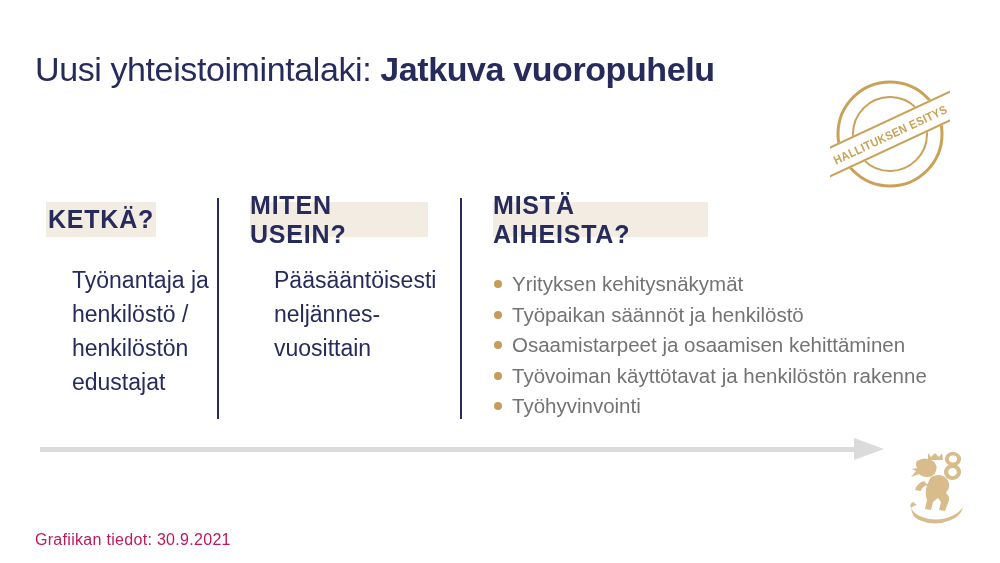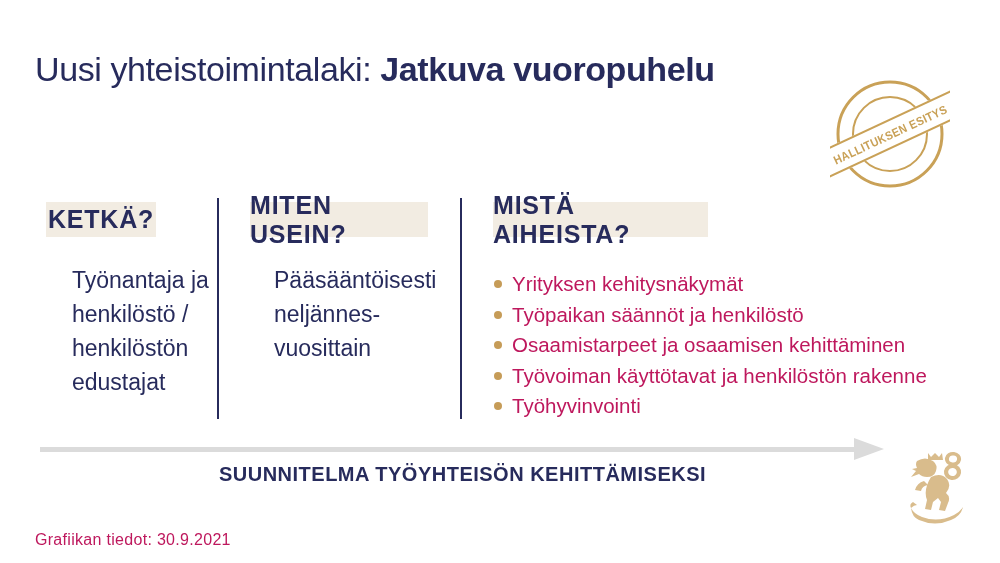--- a/index.html
+++ b/index.html
@@ -36,21 +36,21 @@
   
   .col-text {
     position:absolute; top:263px; font-size:23px; line-height:34px;
     color:#272B5C; white-space:pre-line;margin-left:12px;
   }
   .col-1 { left:60px;  width:165px; }
   .col-2 { left:262px; width:195px; }
 
   
   .topics { position:absolute; left:494px; top:269px; margin:0; padding:0; list-style:none; }
-  .topics li { display:flex; align-items:center; height:30.5px; font-size:20.5px; color:#be185d; }
+  .topics li { display:flex; align-items:center; height:30.5px; font-size:20.5px; color:#737373; }
   .topics .dot {
     width:8px; height:8px; border-radius:50%; background:#C69C58;
     margin-right:10px; flex:0 0 auto;
   }
 
   
   .arrow-shaft { position:absolute; left:40px; top:447px; width:816px; height:5px; background:#DBDBDB; }
   .arrow-head  {
     position:absolute; left:854px; top:438px; width:0; height:0;
     border-top:11px solid transparent; border-bottom:11px solid transparent;
@@ -128,21 +128,20 @@
       <span>Työvoiman käyttötavat ja henkilöstön rakenne</span>
     </li>
     <li>
       <span class="dot"></span>
       <span>Työhyvinvointi</span>
     </li>
   </ul>
 
   <div class="arrow-shaft"></div>
   <div class="arrow-head"></div>
-  <div class="timeline-label">SUUNNITELMA TYÖYHTEISÖN KEHITTÄMISEKSI</div>
 
   <div class="credit">Grafiikan tiedot: 30.9.2021</div>
 
   <svg class="lion" viewBox="0 0 60 74">
     <g fill="#D9BC8C">
 
       <path d="M19,2 l3,4 4,-4 4,4 3,-4 1,7 h-15 z"></path>
 
       <path d="M8,10 q8,-5 16,0 q5,4 3,10 q-2,6 -9,6 q-5,0 -8,-3 l-8,3 5,-6 -4,-2 5,-1 q-2,-4 0,-7 z"></path>
 

